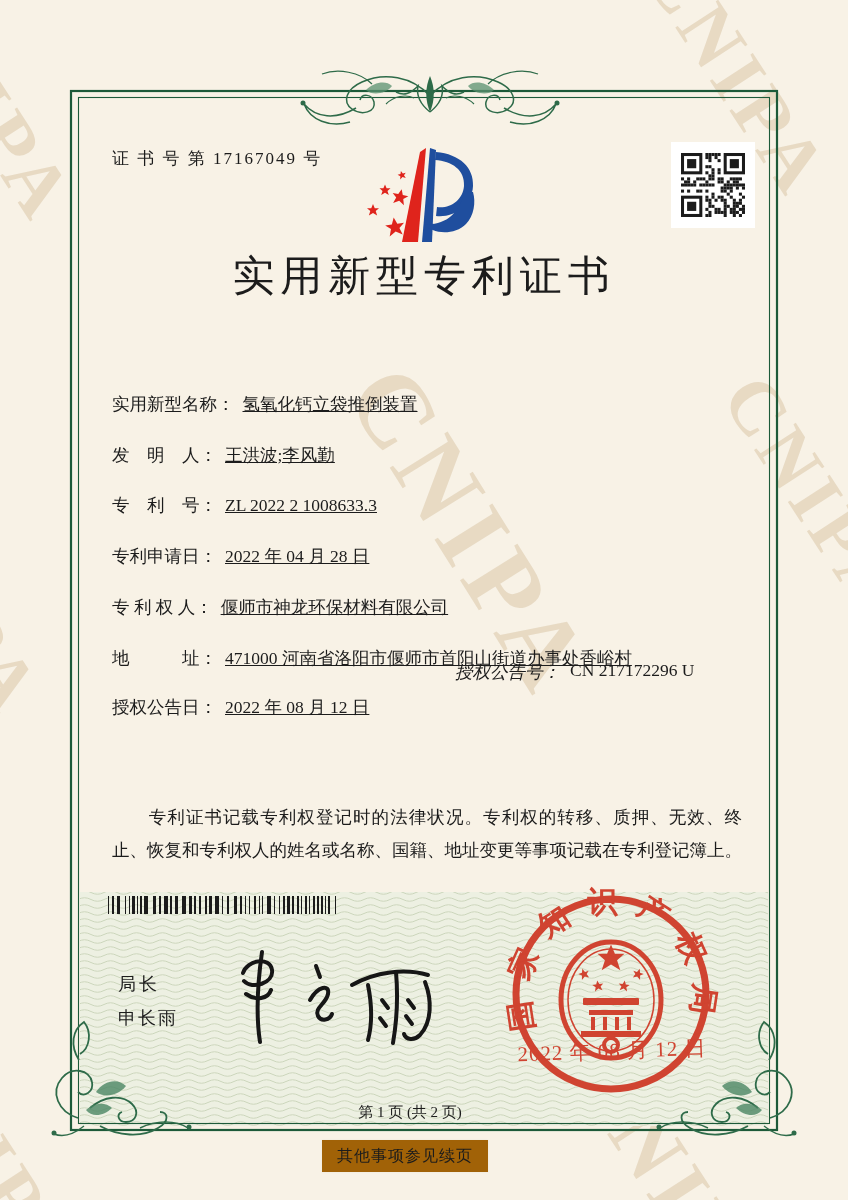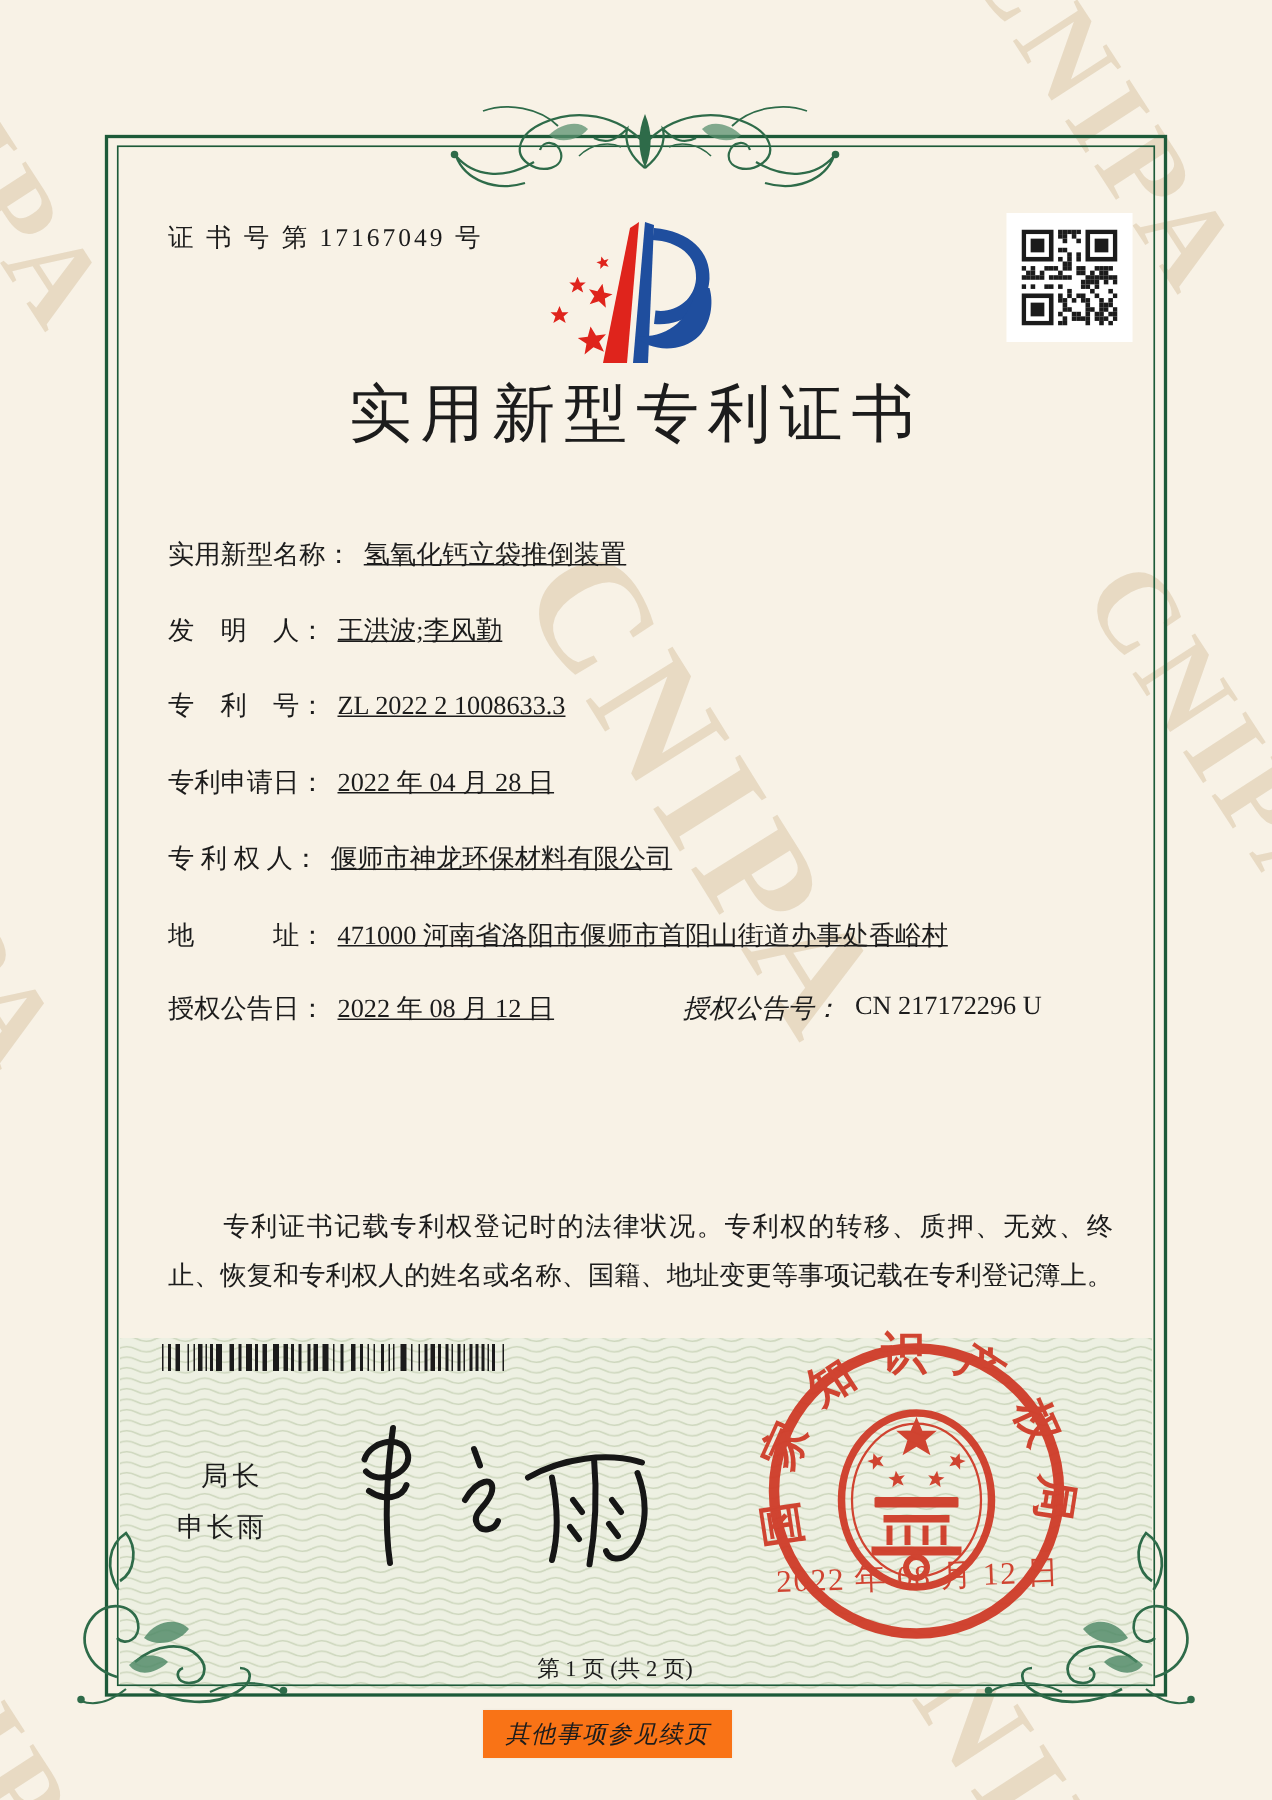--- a/index.html
+++ b/index.html
@@ -20,41 +20,41 @@
 
   .logo{position:absolute;left:352px;top:142px;}
 
   .qr{position:absolute;left:671px;top:142px;width:84px;height:86px;background:#fff;
       display:flex;align-items:center;justify-content:center;}
 
   .title{position:absolute;left:70px;top:248px;width:708px;margin:0;text-align:center;
          font-size:42px;font-weight:normal;letter-spacing:.14em;}
 
   .frow{position:absolute;left:112px;width:640px;font-size:17.5px;}
-  .flabel{display:inline-block;}
+  .flabel{display:inline-block;margin-top:35px;}
   .fvalue{display:inline-block;margin-left:8px;text-decoration:underline;}
   .g2label{position:absolute;left:343px;top:0;font-style:italic;}
   .g2value{position:absolute;left:458px;top:0;}
 
   .para{position:absolute;left:112px;width:630px;font-size:17.5px;line-height:33px;
         text-align:justify;text-indent:2.1em;}
 
   .barcode{position:absolute;left:108px;top:896px;}
 
-  .sig-title{position:absolute;left:118px;top:972px;font-size:18px;letter-spacing:3px;margin-left:16px;}
+  .sig-title{position:absolute;left:118px;top:972px;font-size:18px;letter-spacing:3px;}
   .sig-name{position:absolute;left:118px;top:1006px;font-size:18px;letter-spacing:2px;}
   .signature{position:absolute;left:215px;top:930px;}
 
   .seal{position:absolute;left:500px;top:880px;mix-blend-mode:multiply;opacity:.95;}
 
   .pagenum{position:absolute;left:70px;top:1092px;width:680px;text-align:center;font-size:15px;margin-top:11px;}
 
-  .contbox{position:absolute;left:322px;top:1140px;width:166px;height:32px;background:#f97316;
+  .contbox{position:absolute;left:322px;top:1140px;width:166px;height:32px;background:#a16207;
            display:flex;align-items:center;justify-content:center;font-size:16px;
-           letter-spacing:1px;box-shadow:0 0 2px rgba(0,0,0,.06);font-style:italic;}
+           letter-spacing:1px;box-shadow:0 0 2px rgba(0,0,0,.06);}
 </style>
 </head>
 <body>
 
 <div class="page">
 
   <div class="wm" style="left:-55px;top:-40px;font-size:78px;transform:rotate(57deg);">CNIPA</div>
   <div class="wm" style="left:700px;top:-65px;font-size:78px;transform:rotate(57deg);">CNIPA</div>
   <div class="wm" style="left:425px;top:345px;font-size:104px;transform:rotate(58deg);">CNIPA</div>
   <div class="wm" style="left:778px;top:360px;font-size:76px;transform:rotate(57deg);">CNIPA</div>

